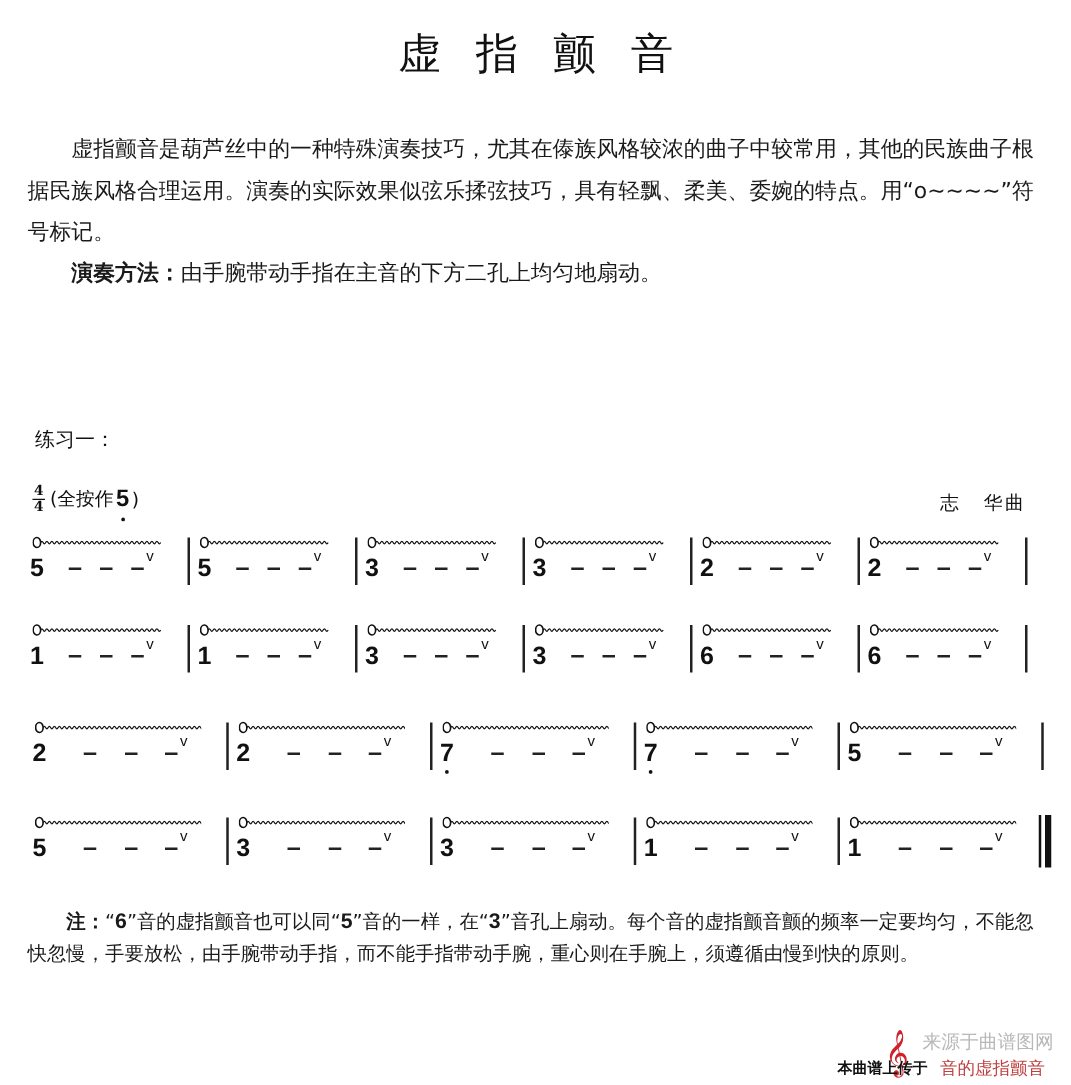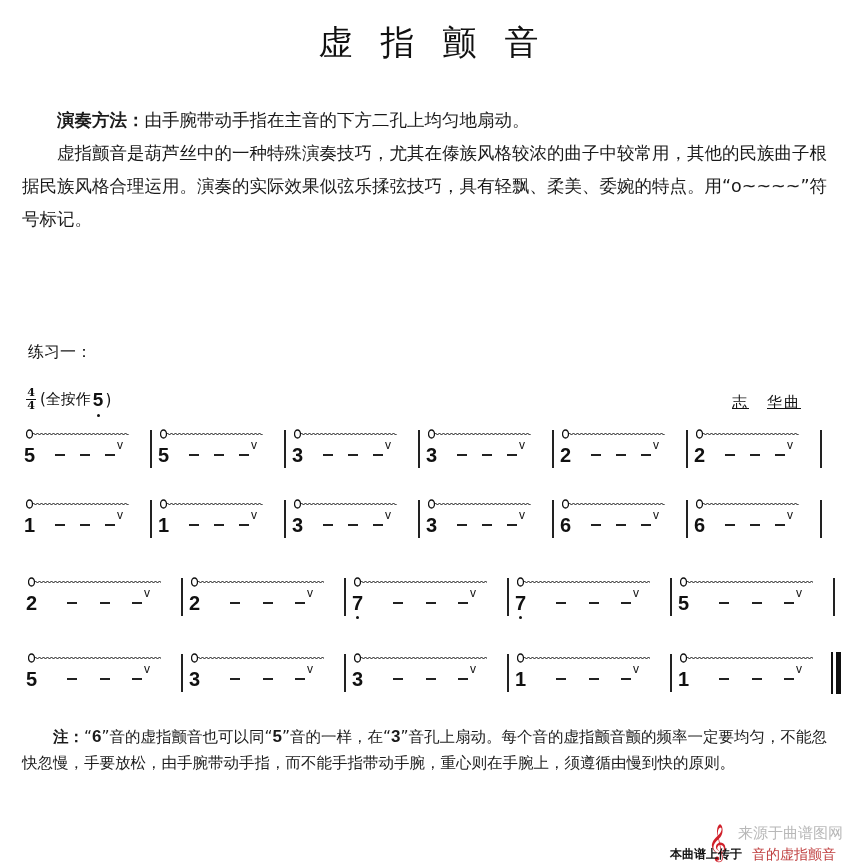--- a/index.html
+++ b/index.html
@@ -22,21 +22,21 @@
   .example { left: 62px; font-size: 15px; line-height: 26px; color: #1a1a1a; }
   .example .row { white-space: nowrap; }
   .example .lead { display: inline-block; width: 40px; font-weight: bold; }
   .example b { font-family: "Liberation Sans", sans-serif; font-size: 16px; }
   .exercise-label { left: 28px; top: 342px; font-size: 16px; font-weight: normal; }
   .meter { left: 26px; top: 388px; font-size: 15px; display: flex; align-items: center; }
   .frac { display: inline-flex; flex-direction: column; align-items: center; font-family: "DejaVu Serif", serif; font-weight: bold; font-size: 11px; line-height: 10px; margin-right: 4px; }
   .frac .bar { width: 10px; height: 1px; background: #111; margin: 1px 0; }
   .meter .note5 { font-family: "Liberation Sans", sans-serif; font-weight: bold; font-size: 19px; position: relative; margin: 0 2px; }
   .meter .note5::after { content: ""; position: absolute; left: 50%; bottom: -6px; width: 3px; height: 3px; margin-left: -1.5px; background: #111; border-radius: 50%; }
-  .composer { left: 732px; top: 393px; font-size: 15px; letter-spacing: 2px; text-decoration: underline; }
+  .composer { left: 752px; top: 393px; font-size: 15px; letter-spacing: 2px; }
   .composer .gap { display: inline-block; width: 18px; }
 
   .staff-row { position: absolute; left: 0; height: 50px; }
   .measure { position: absolute; top: 0; height: 50px; }
   .trill { position: absolute; top: 4px; left: 4px; height: 12px; }
   .note { position: absolute; top: 20px; left: 2px; font-family: "Liberation Sans", sans-serif; font-weight: bold; font-size: 20px; line-height: 22px; }
   .note.dot::after { content: ""; position: absolute; left: 50%; bottom: -5px; width: 3px; height: 3px; margin-left: -1.5px; background: #111; border-radius: 50%; }
   .dash { position: absolute; top: 30px; width: 10px; height: 2px; background: #222; }
   .breath { position: absolute; top: 14px; font-size: 12px; font-family: "Liberation Sans", sans-serif; }
   .barline { position: absolute; top: 6px; width: 2px; height: 38px; background: #222; }
@@ -53,22 +53,22 @@
   .wm-site { color: #c04040; }
   .wm-url { position: absolute; left: 84px; top: 24px; font-size: 14px; color: #c7c7c7; white-space: nowrap; }
   .wm-clef { position: absolute; left: 40px; top: 2px; font-size: 32px; color: #d0202a; line-height: 36px; }
 </style>
 </head>
 <body>
 
 <div class="abs title">虚指颤音</div>
 
 <div class="abs para" style="top:104px;">
+  <p class="indent">虚指颤音是葫芦丝中的一种特殊演奏技巧，尤其在傣族风格较浓的曲子中较常用，其他的民族曲子根据民族风格合理运用。演奏的实际效果似弦乐揉弦技巧，具有轻飘、柔美、委婉的特点。用“o~~~~”符号标记。</p>
   <p class="indent"><span class="bold">演奏方法：</span><span>由手腕带动手指在主音的下方二孔上均匀地扇动。</span></p>
-  <p class="indent">虚指颤音是葫芦丝中的一种特殊演奏技巧，尤其在傣族风格较浓的曲子中较常用，其他的民族曲子根据民族风格合理运用。演奏的实际效果似弦乐揉弦技巧，具有轻飘、柔美、委婉的特点。用“o~~~~”符号标记。</p>
 </div>
 
 <div class="abs example" style="top:240px;">
 </div>
 
 <div class="abs exercise-label">练习一：</div>
 
 <div class="abs meter">
   <span class="frac">
     <span>4</span>

